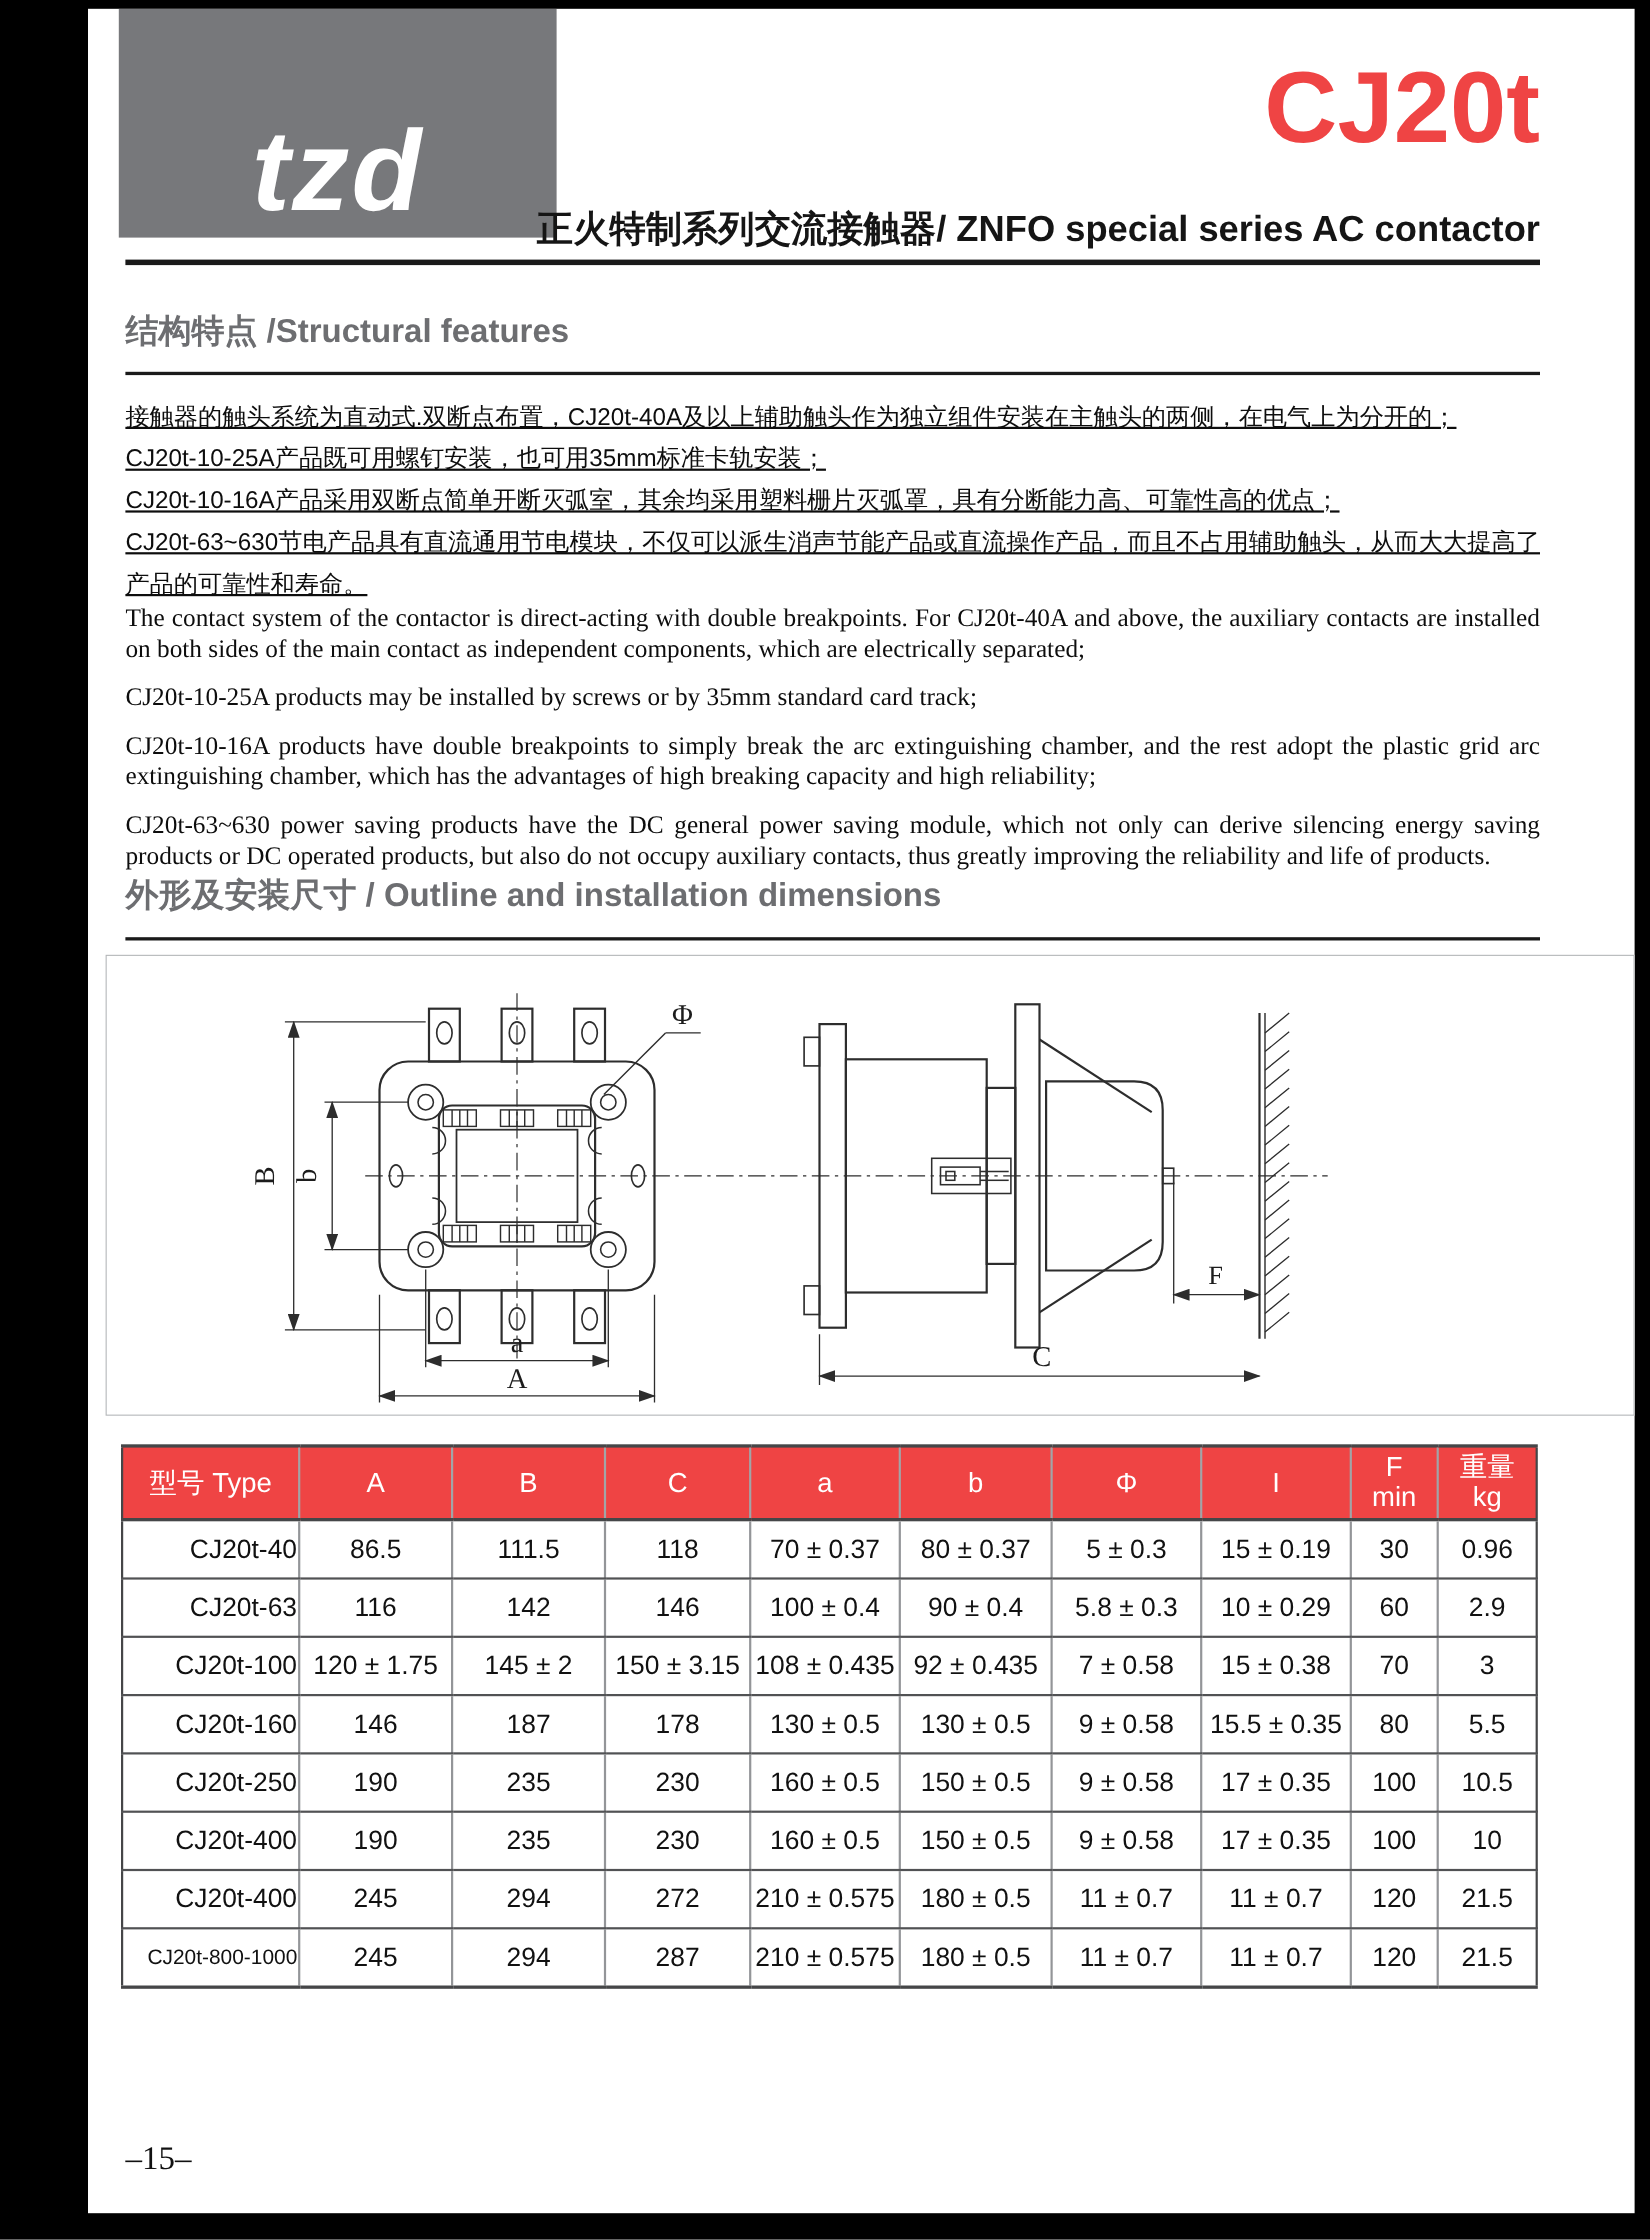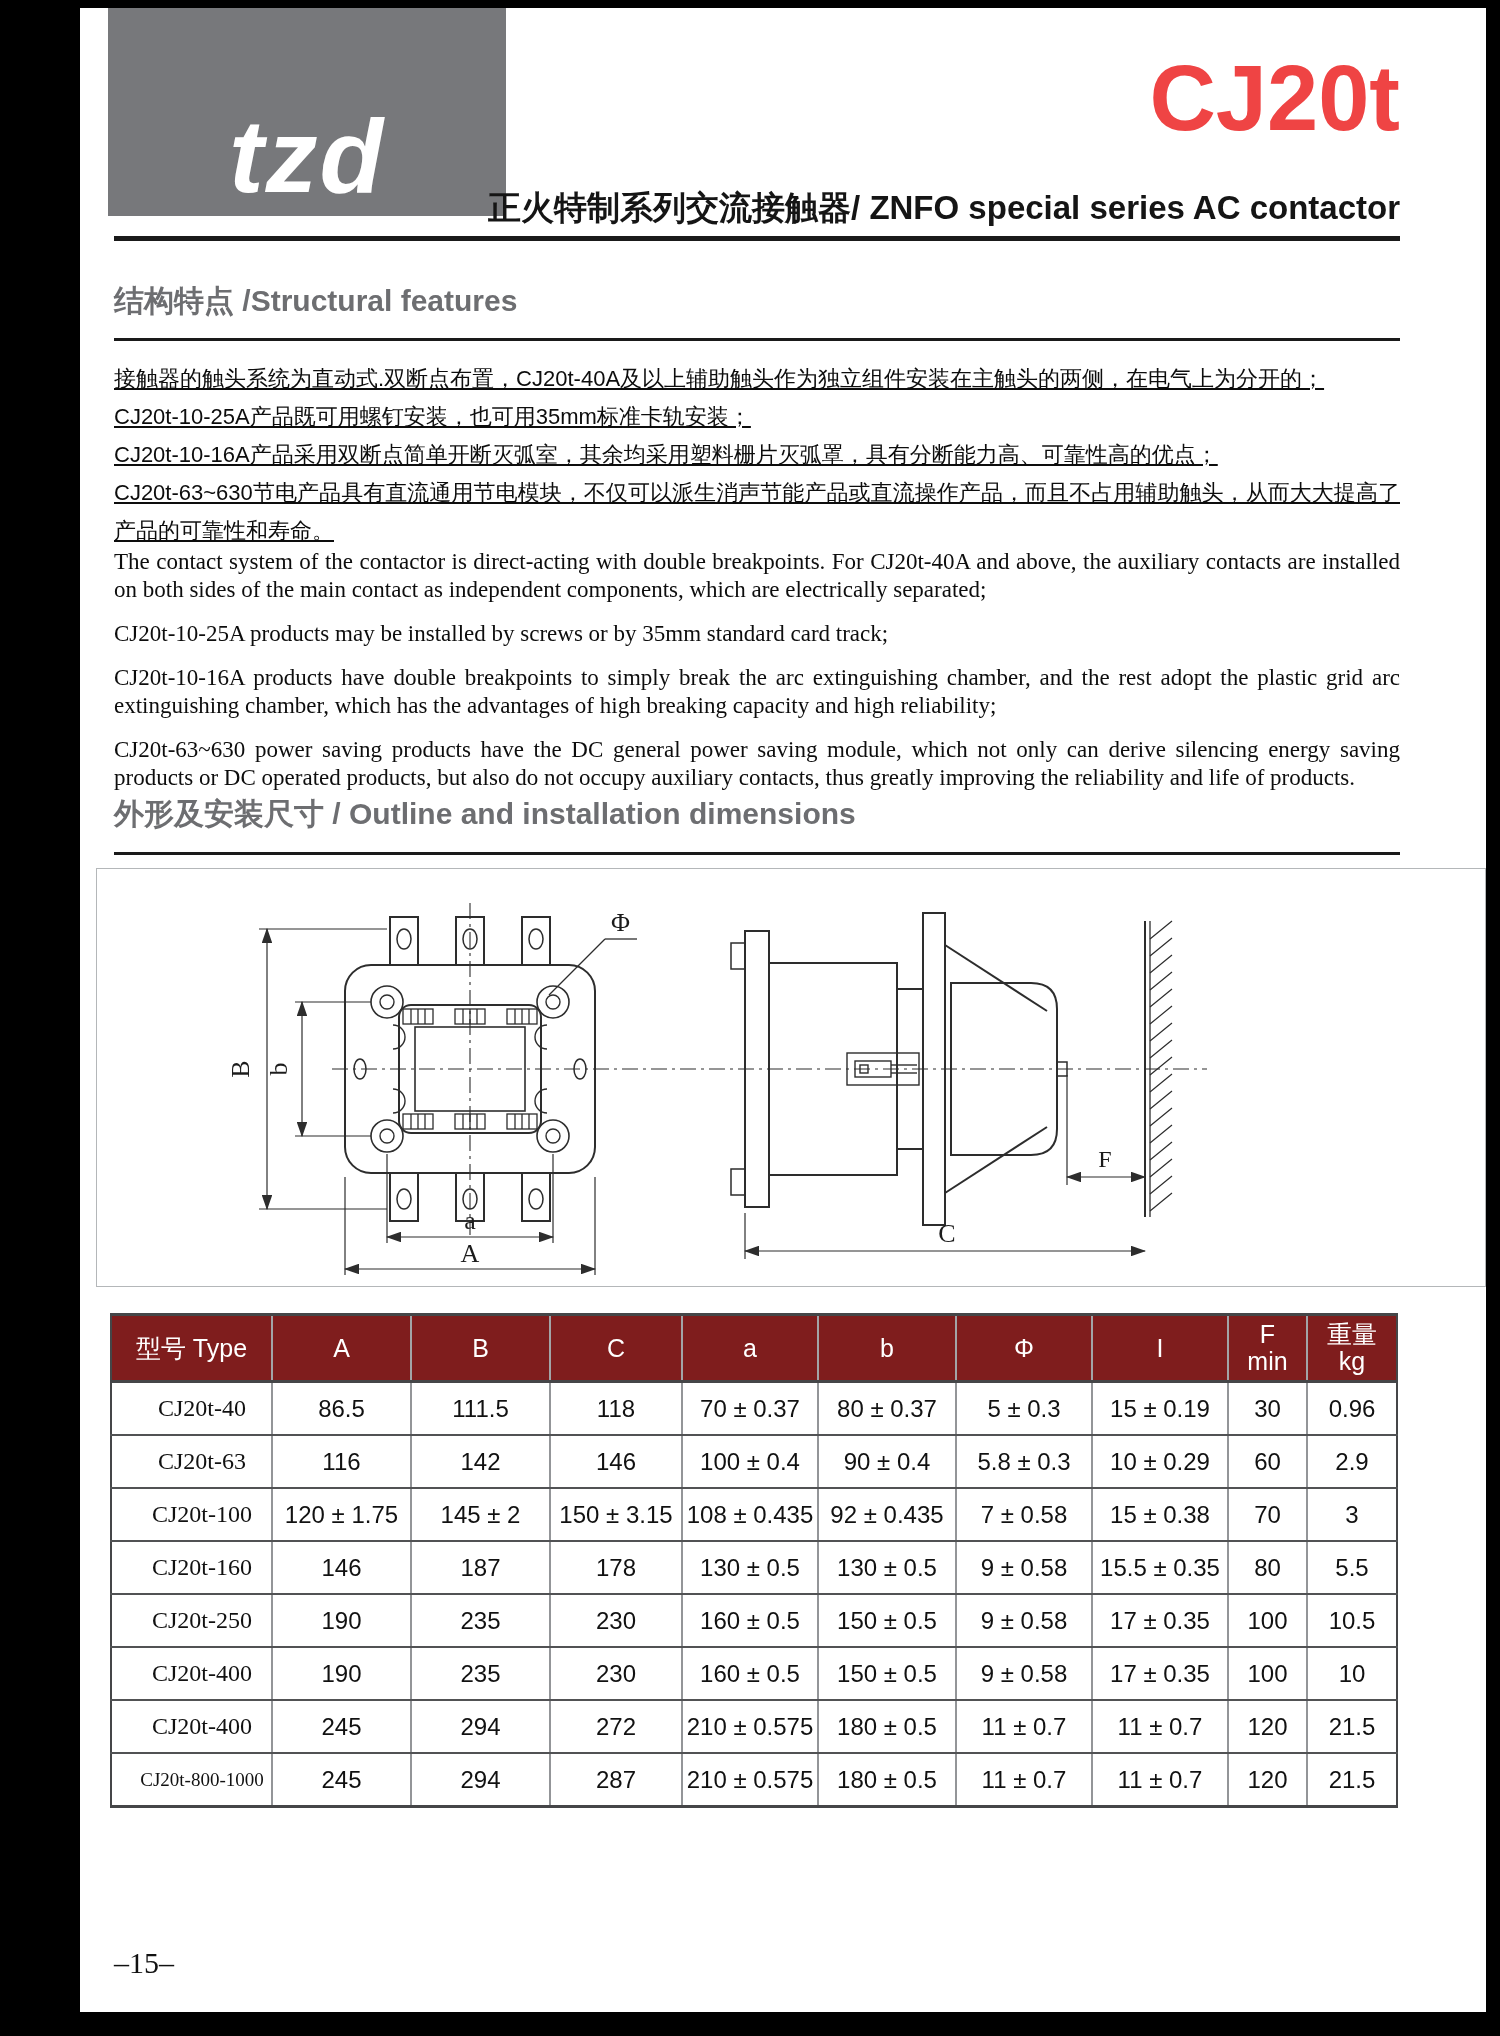--- a/index.html
+++ b/index.html
@@ -64,32 +64,32 @@
   }
   .drawing-box svg{display:block;width:100%;height:100%;}
   svg text{font-family:"Liberation Serif","DejaVu Serif",serif;fill:#1c1c1c;}
 
   
   .dim-table{
     position:absolute;left:30px;top:1305px;width:1287px;
     border-collapse:collapse;table-layout:fixed;
   }
   .dim-table th{
-    background:#7f1d1d;color:#fff;font-weight:normal;
+    background:#ef4444;color:#fff;font-weight:normal;
     font-size:25px;line-height:27px;height:62px;
     border-left:2px solid #a2a4a7;border-right:2px solid #a2a4a7;
     border-top:3px solid #454648;border-bottom:3px solid #454648;
   }
   .dim-table td{
     font-size:24px;color:#111;text-align:center;height:49px;
     border-left:2px solid #939598;border-right:2px solid #939598;
     border-top:2px solid #515254;border-bottom:2px solid #515254;
     white-space:nowrap;
   }
-  .dim-table td.type-cell{text-align:center;padding-left:22px;font-family:Liberation Serif, serif;}
+  .dim-table td.type-cell{text-align:right;padding-left:22px;}
   .dim-table tr:last-child td{border-bottom:3px solid #454648;}
   .dim-table tr:last-child td.type-cell{font-size:19px;}
   .dim-table th:first-child,.dim-table td:first-child{border-left:2px solid #454648;}
   .dim-table th:last-child,.dim-table td:last-child{border-right:2px solid #454648;}
   .th-stack span{display:block;}
 
   
   .footer{
     position:absolute;left:34px;right:86px;top:1938px;
     font-size:30px;color:#111;font-family:Liberation Serif, serif;

